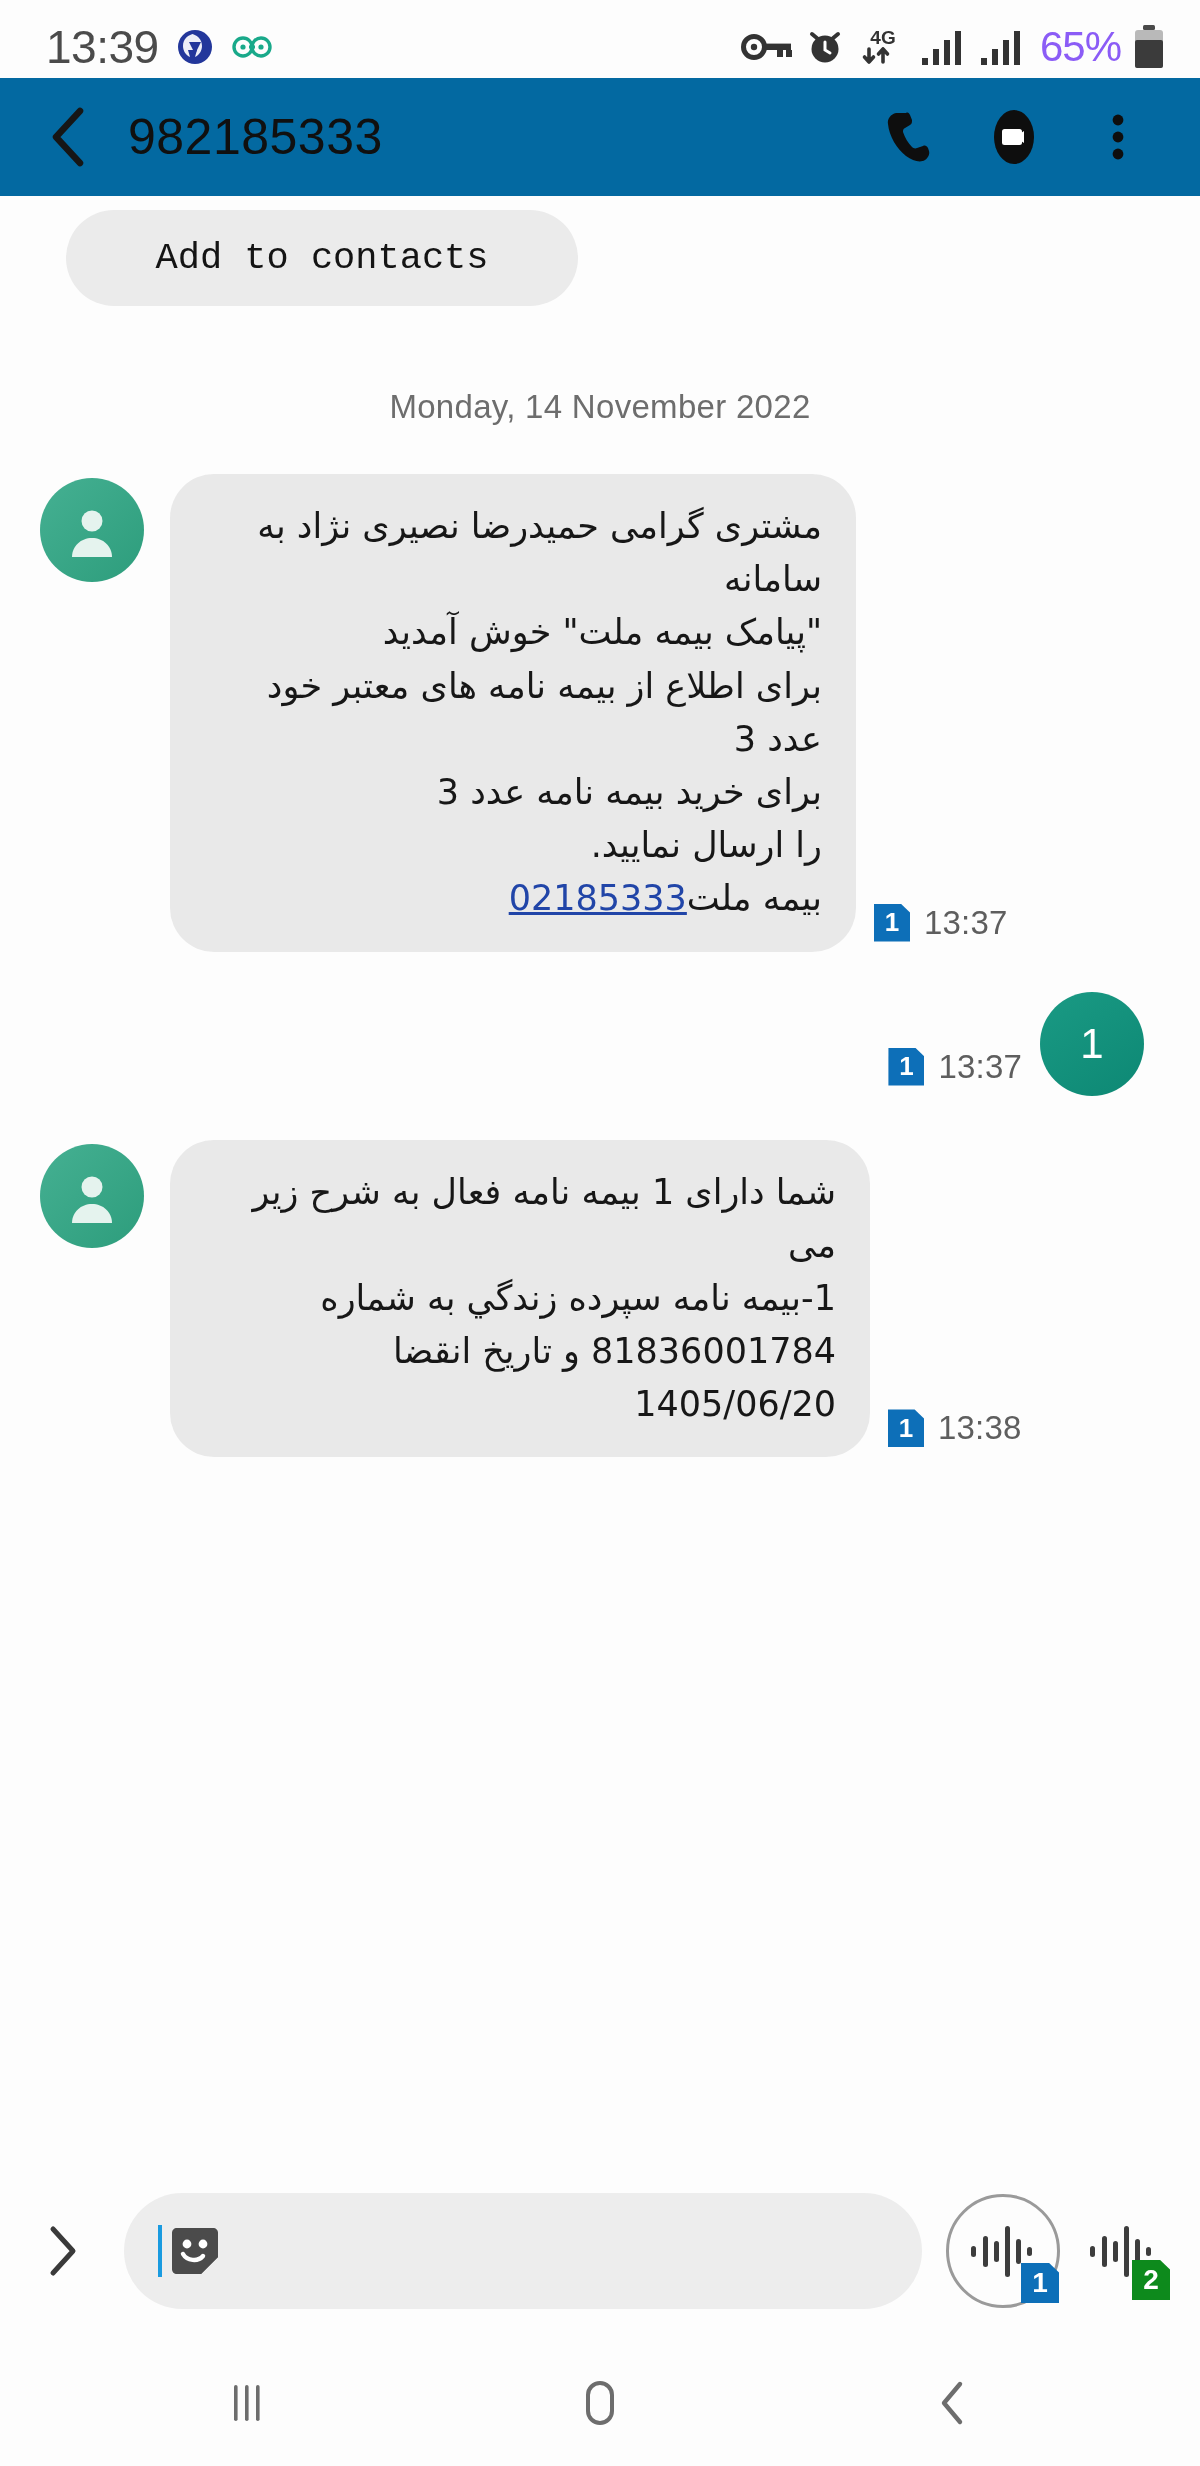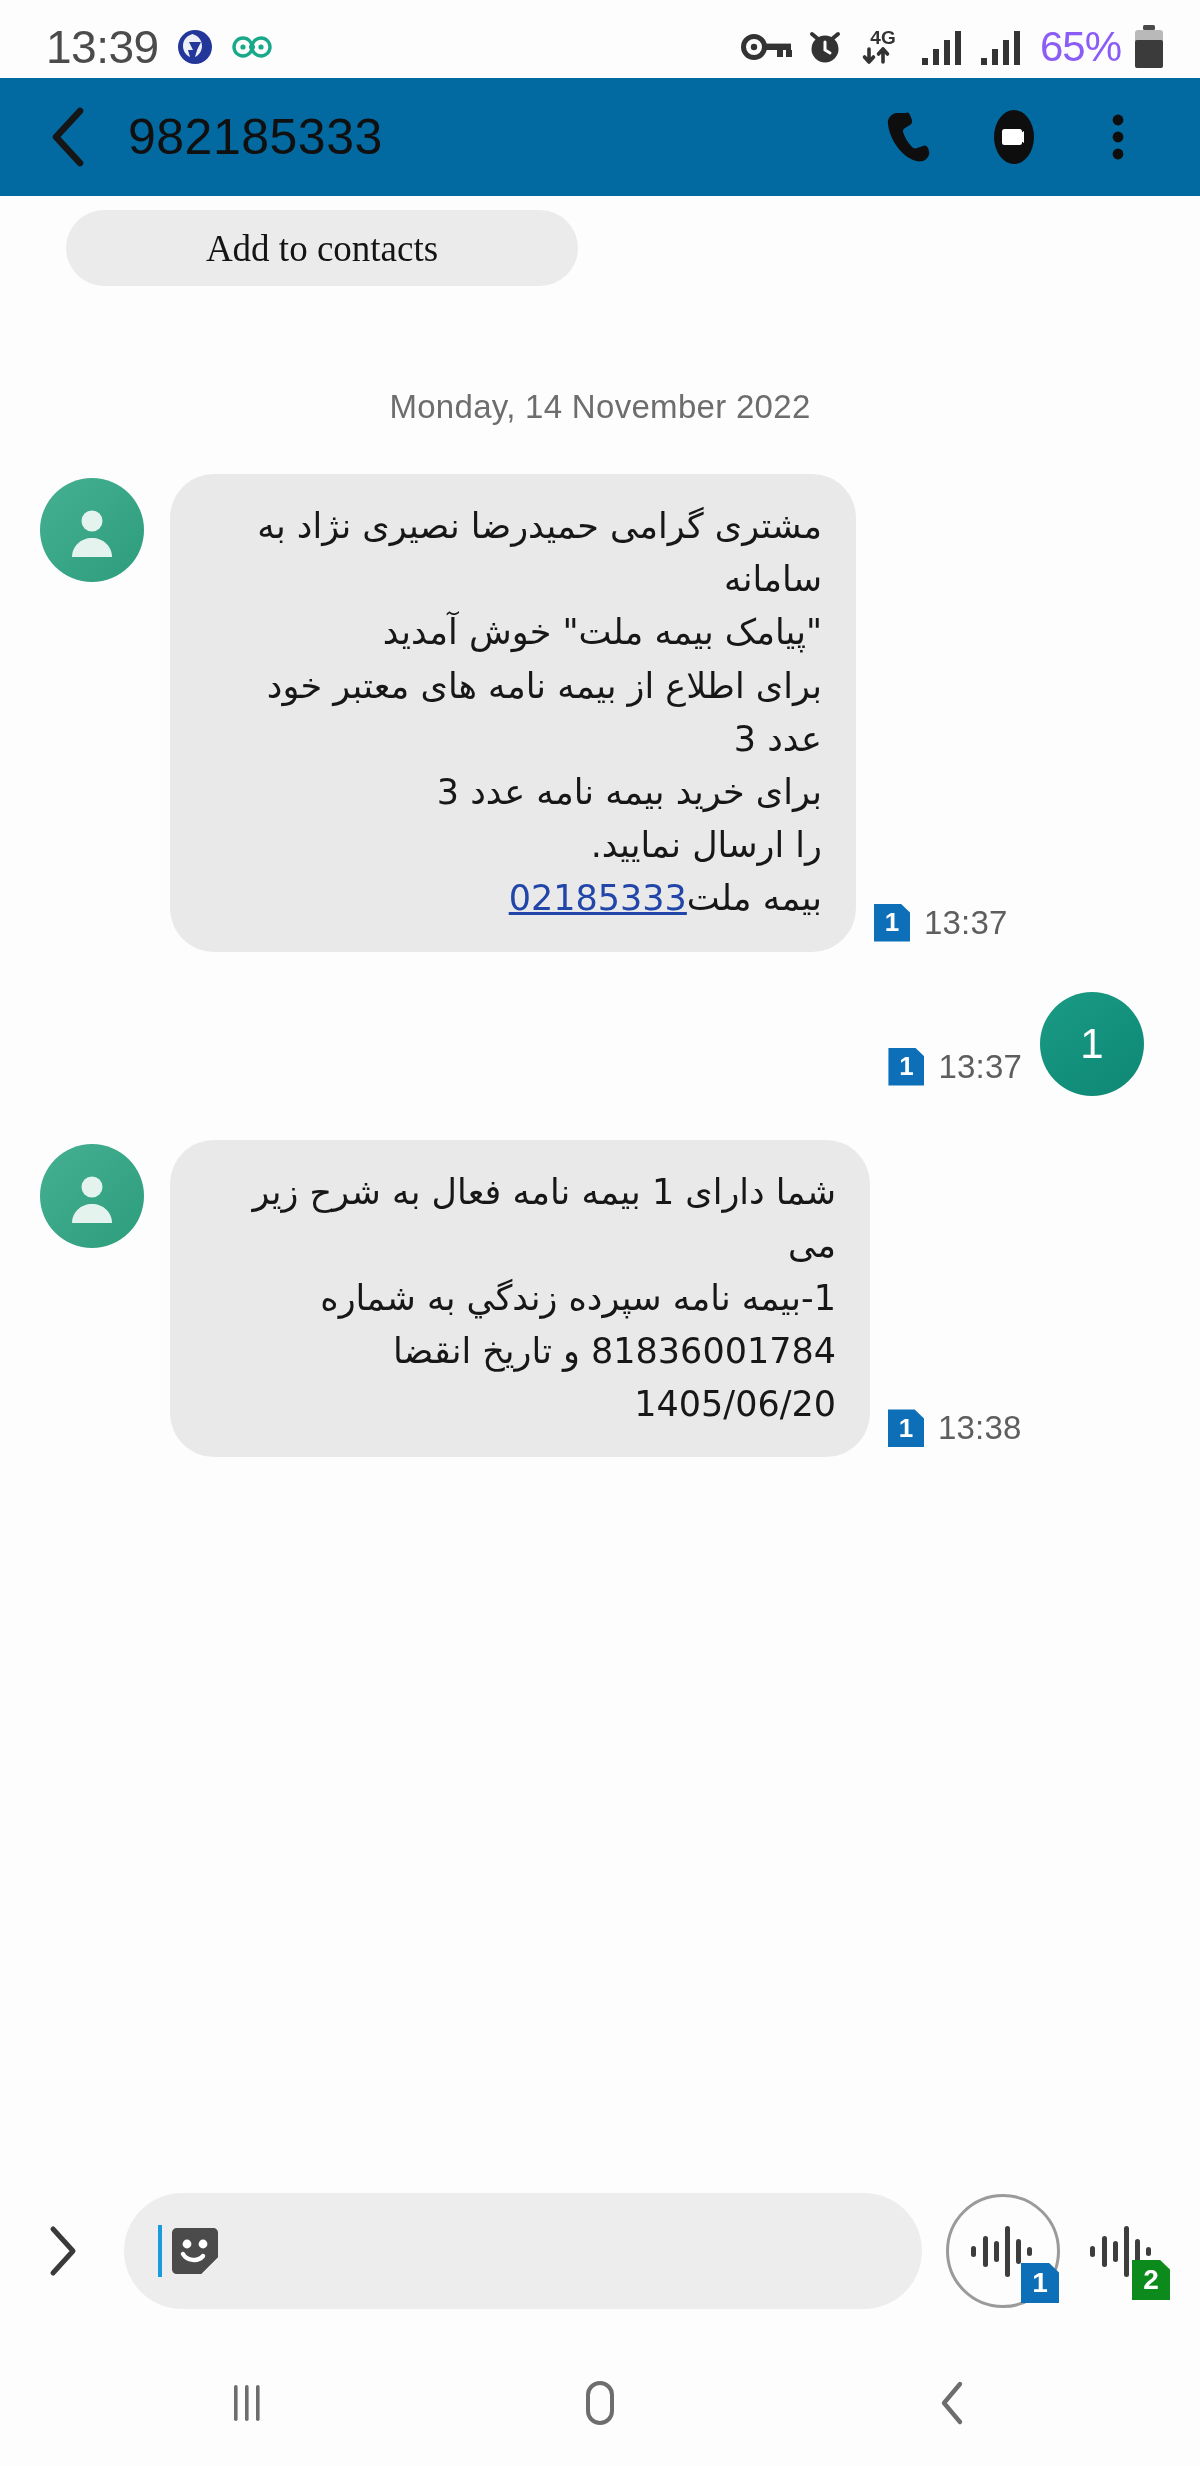--- a/index.html
+++ b/index.html
@@ -80,24 +80,24 @@
     flex: 0 0 120px;
     display: flex;
     gap: 32px;
     padding: 14px 46px 0 66px;
     align-items: flex-start;
   }
   .chip {
     background: #ebebeb;
     border: none;
     border-radius: 60px;
-    height: 76px;
+    height: 96px;
     font-size: 37px;
     color: #141414;
-    font-family: Liberation Serif, serif;
+    font-family: Liberation Mono, monospace;
     padding: 0 46px;
     cursor: pointer;
     white-space: nowrap;
   }
   .chip.c1 { flex: 0 0 512px; }
   .chip.c2 { flex: 0 0 512px; }
 
   
   .conversation {
     flex: 1 1 auto;

